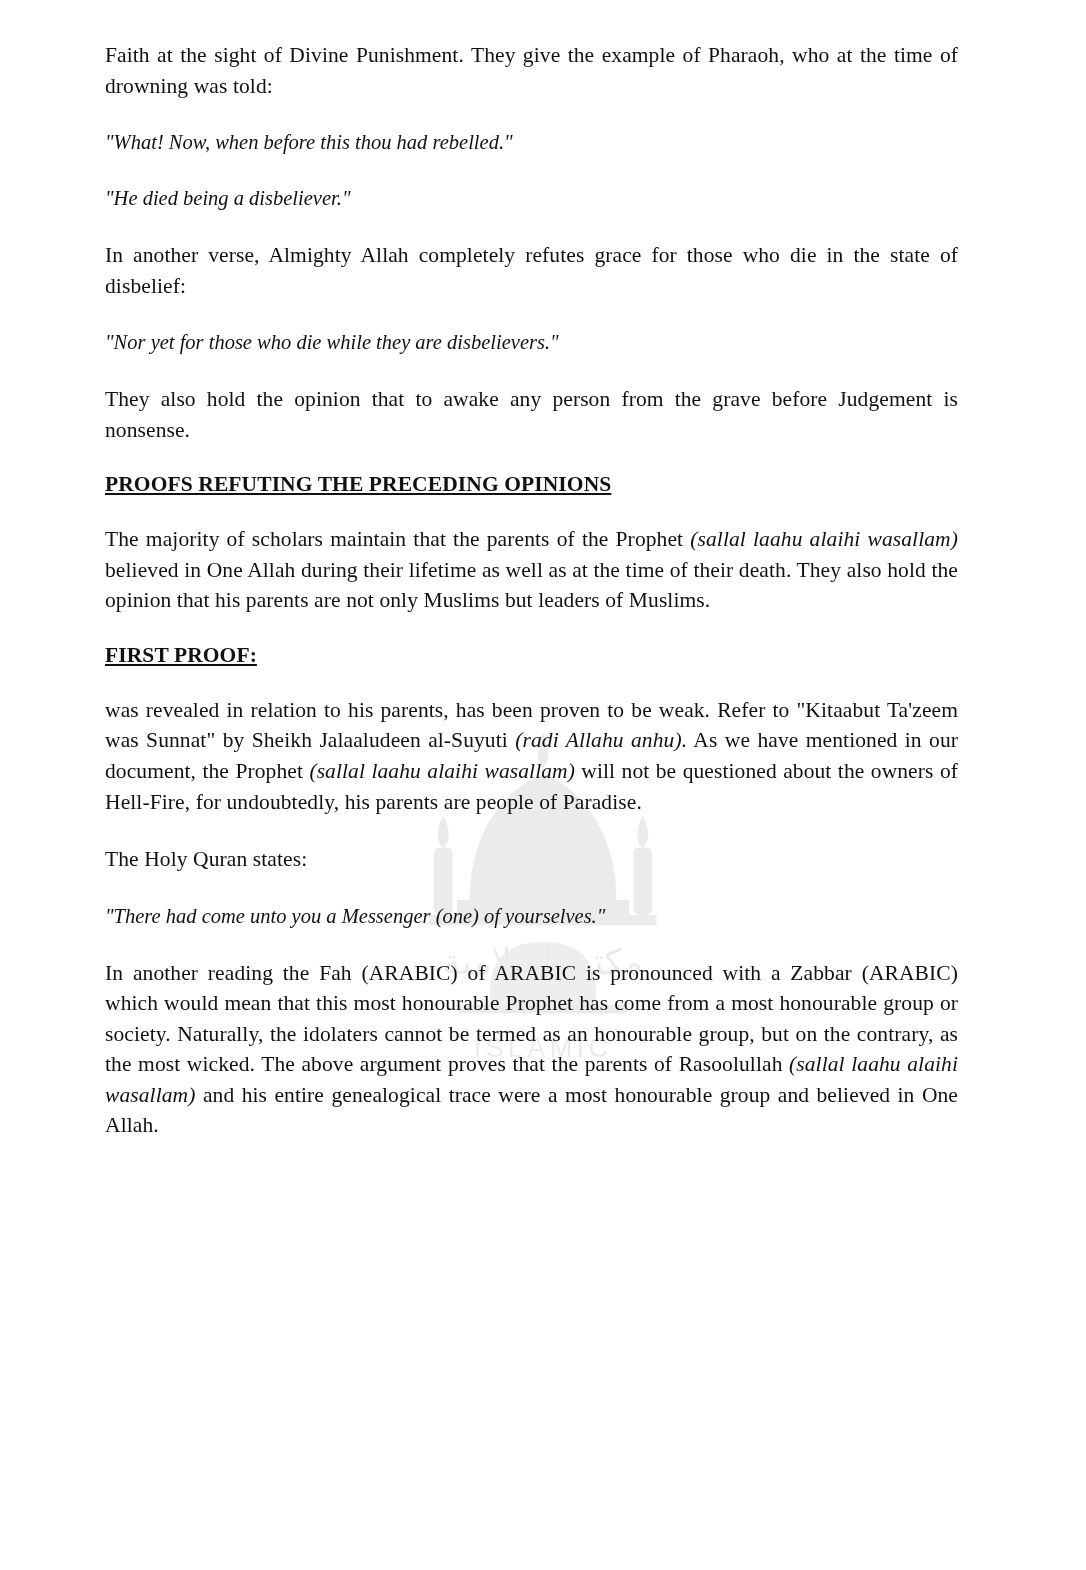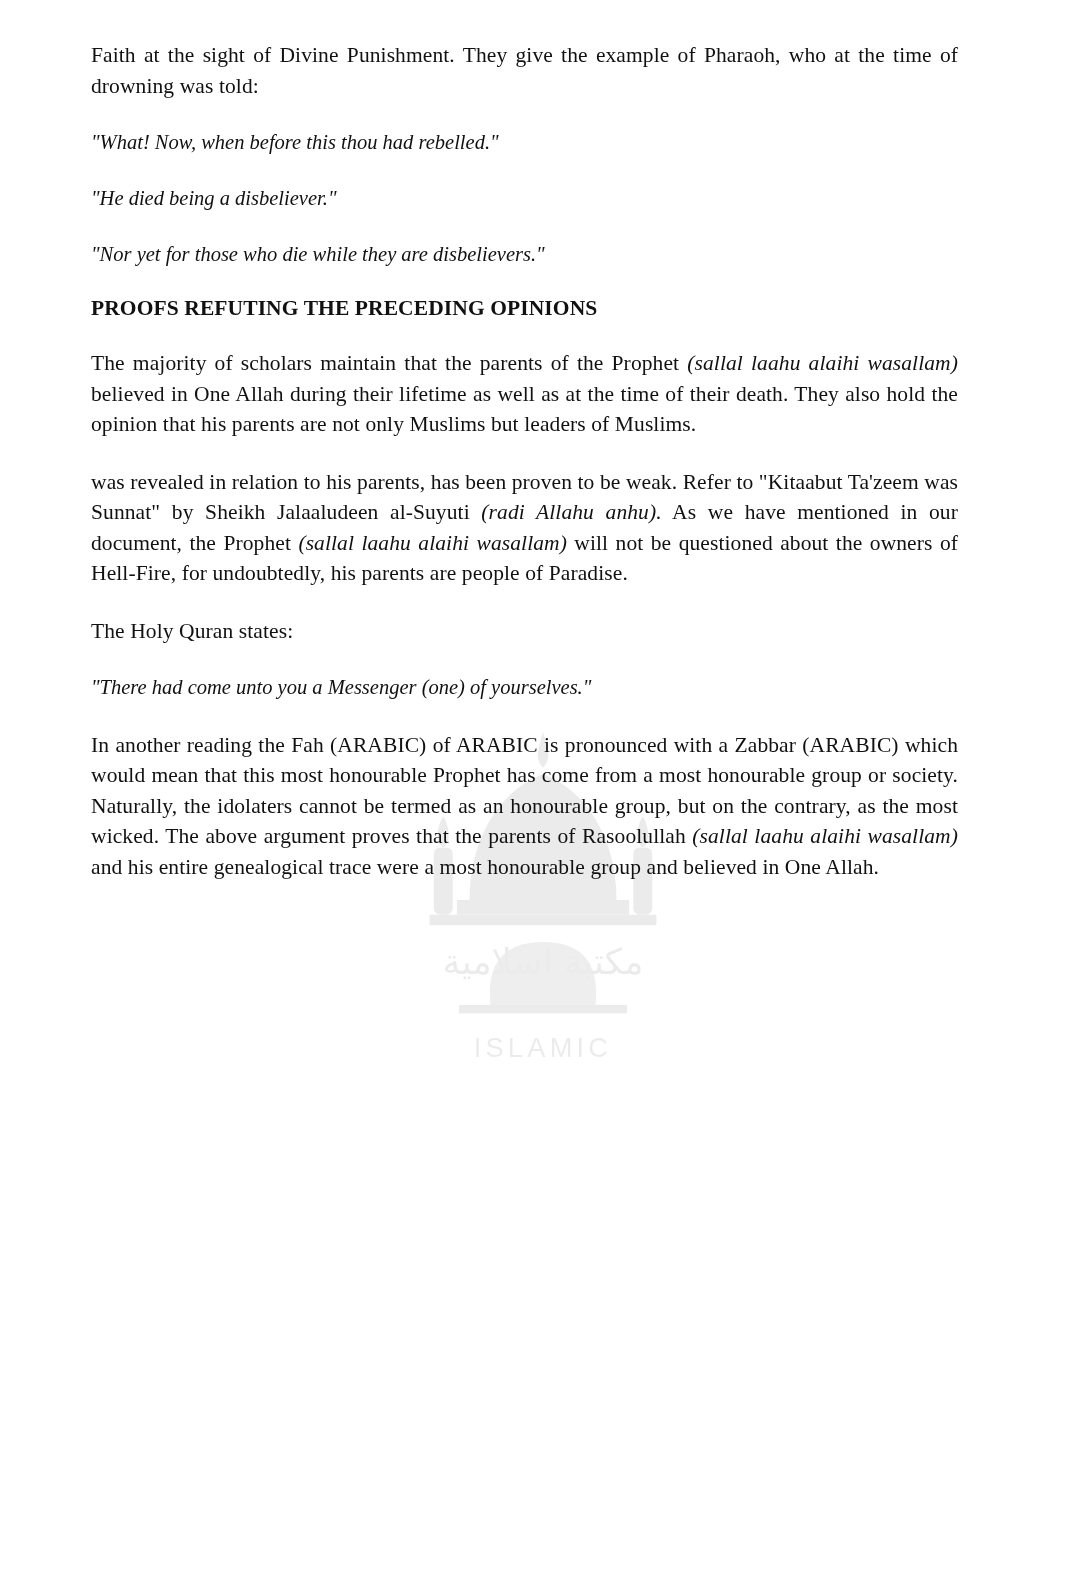--- a/index.html
+++ b/index.html
@@ -23,39 +23,41 @@
     transform: translateX(-50%);
     width: 420px;
     height: 420px;
     opacity: 0.085;
     pointer-events: none;
     z-index: 0;
   }
   .content {
     position: relative;
     z-index: 1;
-    padding: 40px 128px 0 91px;
+    padding: 40px 128px 0 65px;
+    margin-left: 40px;
   }
   p.body {
     font-size: 21.5px;
     line-height: 1.42;
     text-align: justify;
     margin: 0 0 27px 0;
     letter-spacing: 0.1px;
   }
   p.quote {
     font-size: 20.5px;
     line-height: 1.42;
     font-style: italic;
     text-align: left;
     margin: 0 0 27px 0;
   }
   h2.heading {
     font-size: 21.5px;
     font-weight: bold;
+    text-decoration: underline;
     margin: 0 0 27px 0;
     letter-spacing: 0.1px;
   }
   .it { font-style: italic; }
   .bd { font-weight: normal; }
 </style>
 </head>
 <body>
 
 <div class="page">
@@ -79,28 +81,31 @@
 
   <div class="content">
 
     <p class="body">Faith at the sight of Divine Punishment. They give the example of Pharaoh, who at the time of drowning was told:</p>
 
     <p class="quote">"What! Now, when before this thou had rebelled."</p>
 
 
     <p class="quote">"He died being a disbeliever."</p>
 
+    <p class="body">In another verse, Almighty Allah completely refutes grace for those who die in the state of disbelief:</p>
 
     <p class="quote">"Nor yet for those who die while they are disbelievers."</p>
 
+    <p class="body">They also hold the opinion that to awake any person from the grave before Judgement is nonsense.</p>
 
     <h2 class="heading">PROOFS REFUTING THE PRECEDING OPINIONS </h2>
 
     <p class="body">The majority of scholars maintain that the parents of the Prophet <span class="it">(sallal laahu alaihi wasallam)</span> believed in One Allah during their lifetime as well as at the time of their death. They also hold the opinion that his parents are not only Muslims but leaders of Muslims.</p>
 
+    <h2 class="heading">FIRST PROOF:</h2>
 
 
     <p class="body">was revealed in relation to his parents, has been proven to be weak. Refer to "Kitaabut Ta'zeem was Sunnat" by Sheikh Jalaaludeen al-Suyuti <span class="it">(radi Allahu anhu).</span> As we have mentioned in our document, the Prophet <span class="it">(sallal laahu alaihi wasallam)</span> will not be questioned about the owners of Hell-Fire, for undoubtedly, his parents are people of Paradise.</p>
 
 
     <p class="body">The Holy Quran states:</p>
 
     <p class="quote">"There had come unto you a Messenger (one) of yourselves."</p>
 
     <p class="body">In another reading the Fah <span class="bd">(ARABIC)</span> of <span class="bd">ARABIC</span> is pronounced with a Zabbar <span class="bd">(ARABIC)</span> which would mean that this most honourable Prophet has come from a most honourable group or society. Naturally, the idolaters cannot be termed as an honourable group, but on the contrary, as the most wicked. The above argument proves that the parents of Rasoolullah <span class="it">(sallal laahu alaihi wasallam)</span> and his entire genealogical trace were a most honourable group and believed in One Allah.</p>

